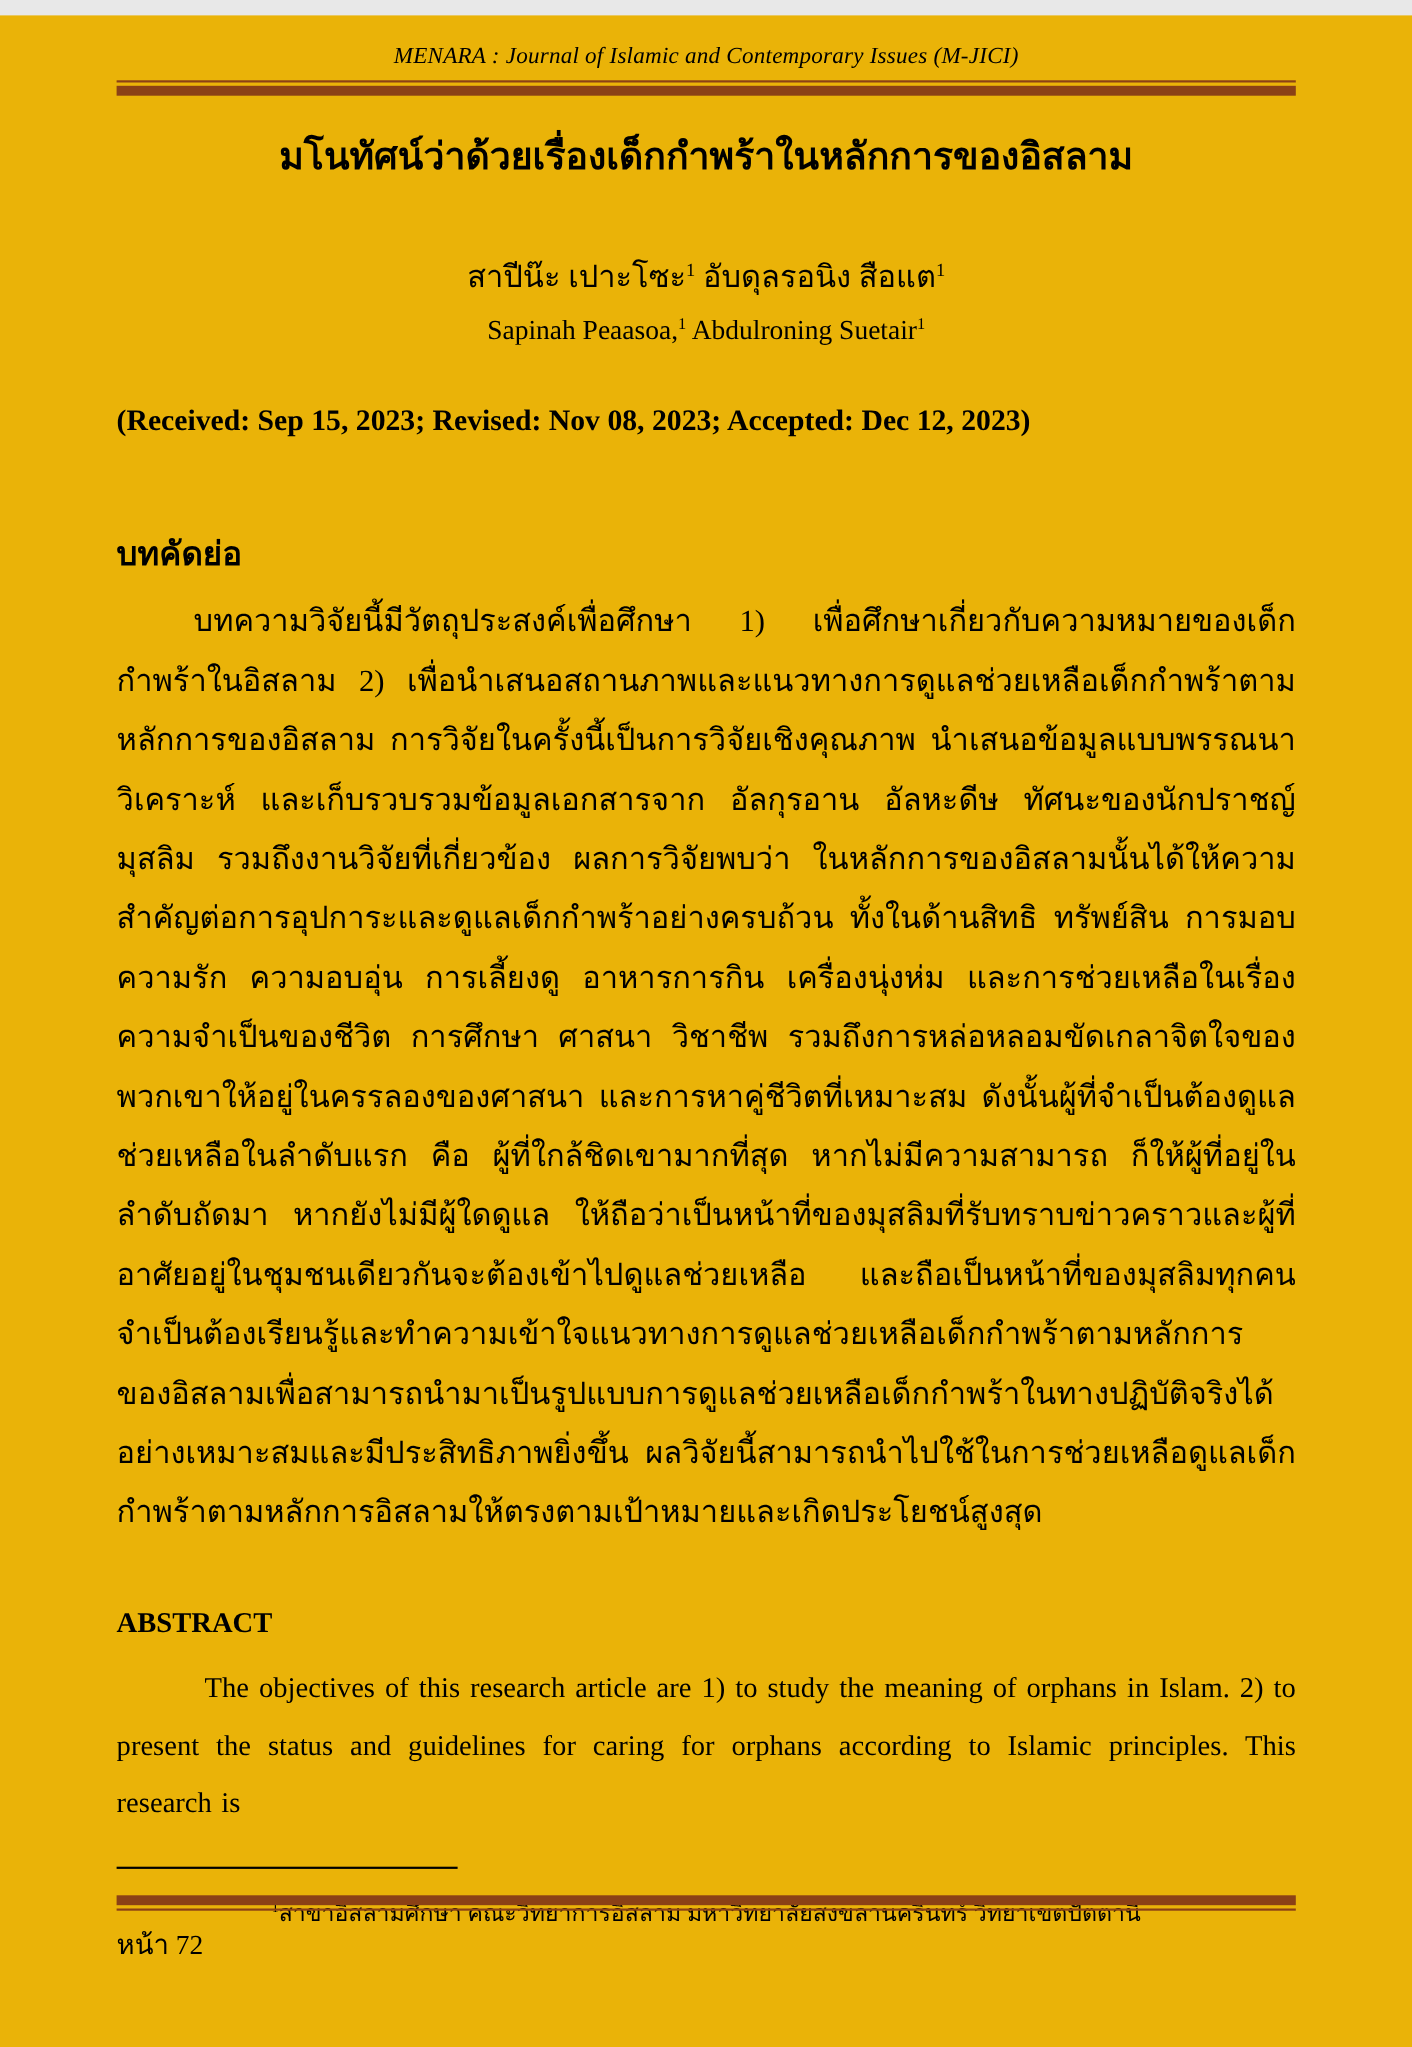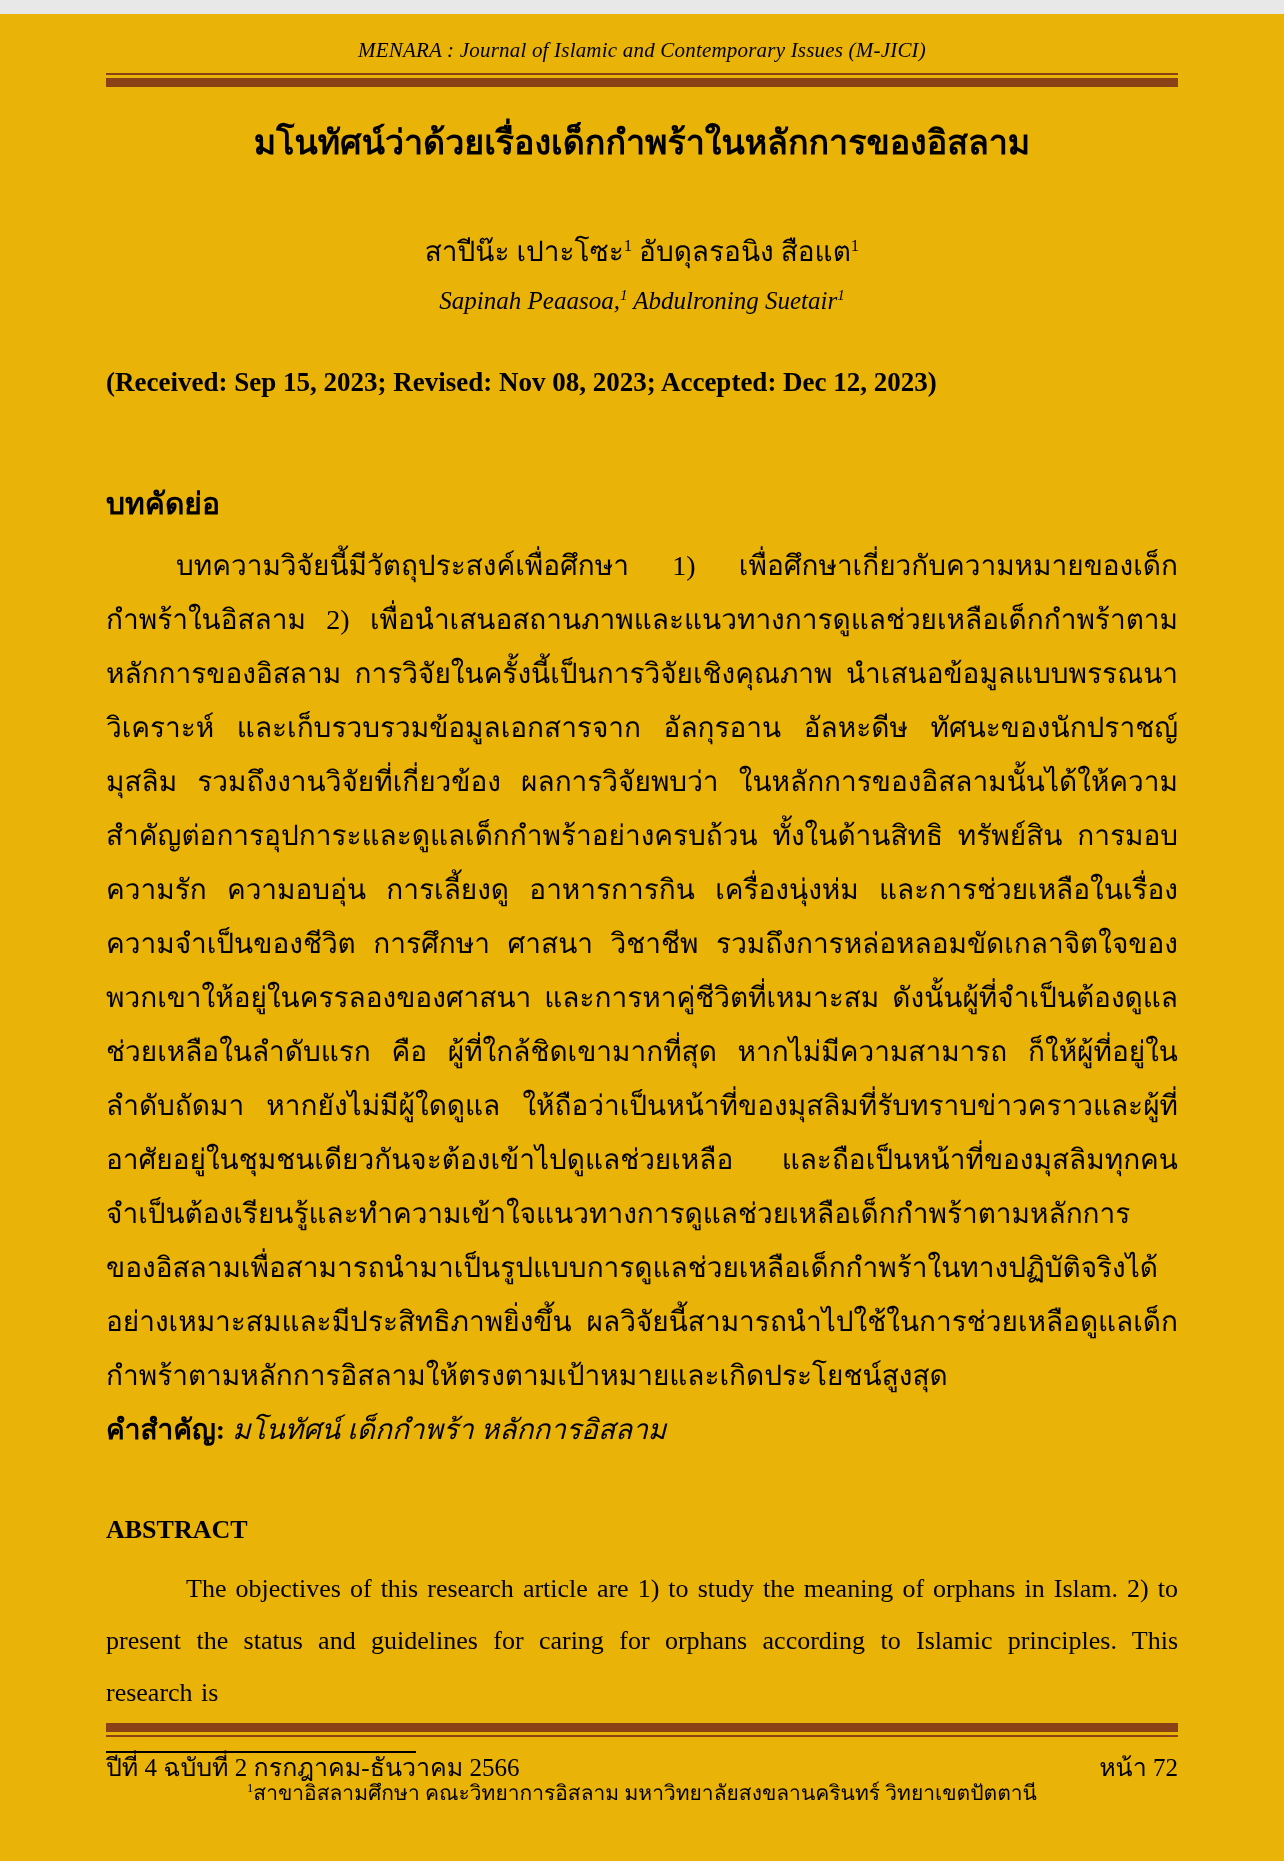--- a/index.html
+++ b/index.html
@@ -19,21 +19,21 @@
   .rule-top { margin-top: 10px; }
   .rule-top .thin  { height: 2px; background: #8B4116; margin-bottom: 3px; }
   .rule-top .thick { height: 9px; background: #8B4116; }
   .rule-bottom .thick { height: 9px; background: #8B4116; margin-bottom: 3px; }
   .rule-bottom .thin  { height: 2px; background: #8B4116; }
   
   .title-th { text-align: center; font-weight: bold; font-size: 34px; margin-top: 28px; }
   .title-en { text-align: center; font-weight: bold; font-size: 27px; margin-top: 26px; }
   
   .authors-th { text-align: center; font-size: 28px; margin-top: 60px; }
-  .authors-en { text-align: center; font-size: 25px; margin-top: 14px; font-style: italic; }
+  .authors-en { text-align: center; font-size: 25px; margin-top: 14px; }
   sup { font-size: 0.6em; line-height: 0; }
   
   .dates { text-align: left; font-weight: bold; font-size: 27px; margin-top: 52px; }
   
   .th-abs-heading { font-weight: bold; font-size: 30px; margin-top: 82px; }
   .th-abs-para {
     font-size: 28px;
     line-height: 54px;
     text-align: justify;
     text-indent: 70px;
@@ -82,37 +82,35 @@
   <div class="authors-th"><span>สาปีน๊ะ เปาะโซะ</span><sup>1</sup><span> อับดุลรอนิง สือแต</span><sup>1</sup></div>
 
   <div class="authors-en"><span>Sapinah Peaasoa,</span><sup>1</sup><span> Abdulroning Suetair</span><sup>1</sup></div>
 
   <div class="dates">(Received: Sep 15, 2023; Revised: Nov 08, 2023; Accepted: Dec 12, 2023)</div>
 
   <div class="th-abs-heading">บทคัดย่อ</div>
 
   <div class="th-abs-para">บทความวิจัยนี้มีวัตถุประสงค์เพื่อศึกษา 1) เพื่อศึกษาเกี่ยวกับความหมายของเด็กกำพร้าในอิสลาม 2) เพื่อนำเสนอสถานภาพและแนวทางการดูแลช่วยเหลือเด็กกำพร้าตามหลักการของอิสลาม การวิจัยในครั้งนี้เป็นการวิจัยเชิงคุณภาพ นำเสนอข้อมูลแบบพรรณนาวิเคราะห์ และเก็บรวบรวมข้อมูลเอกสารจาก อัลกุรอาน อัลหะดีษ ทัศนะของนักปราชญ์มุสลิม รวมถึงงานวิจัยที่เกี่ยวข้อง ผลการวิจัยพบว่า ในหลักการของอิสลามนั้นได้ให้ความสำคัญต่อการอุปการะและดูแลเด็กกำพร้าอย่างครบถ้วน ทั้งในด้านสิทธิ ทรัพย์สิน การมอบความรัก ความอบอุ่น การเลี้ยงดู อาหารการกิน เครื่องนุ่งห่ม และการช่วยเหลือในเรื่องความจำเป็นของชีวิต การศึกษา ศาสนา วิชาชีพ รวมถึงการหล่อหลอมขัดเกลาจิตใจของพวกเขาให้อยู่ในครรลองของศาสนา และการหาคู่ชีวิตที่เหมาะสม ดังนั้นผู้ที่จำเป็นต้องดูแลช่วยเหลือในลำดับแรก คือ ผู้ที่ใกล้ชิดเขามากที่สุด หากไม่มีความสามารถ ก็ให้ผู้ที่อยู่ในลำดับถัดมา หากยังไม่มีผู้ใดดูแล ให้ถือว่าเป็นหน้าที่ของมุสลิมที่รับทราบข่าวคราวและผู้ที่อาศัยอยู่ในชุมชนเดียวกันจะต้องเข้าไปดูแลช่วยเหลือ และถือเป็นหน้าที่ของมุสลิมทุกคนจำเป็นต้องเรียนรู้และทำความเข้าใจแนวทางการดูแลช่วยเหลือเด็กกำพร้าตามหลักการของอิสลามเพื่อสามารถนำมาเป็นรูปแบบการดูแลช่วยเหลือเด็กกำพร้าในทางปฏิบัติจริงได้อย่างเหมาะสมและมีประสิทธิภาพยิ่งขึ้น ผลวิจัยนี้สามารถนำไปใช้ในการช่วยเหลือดูแลเด็กกำพร้าตามหลักการอิสลามให้ตรงตามเป้าหมายและเกิดประโยชน์สูงสุด</div>
 
-  <div class="keywords-line"><span class="keywords-label">คำสำคัญ:</span><span class="keywords-value"> มโนทัศน์ เด็กกำพร้า หลักการอิสลาม</span></div>
 
   <div class="en-abs-heading">ABSTRACT</div>
 
   <div class="en-abs-para">The objectives of this research article are 1) to study the meaning of orphans in Islam. 2) to present the status and guidelines for caring for orphans according to Islamic principles. This research is</div>
 
   <div class="footnote-rule"></div>
 
   <div class="footnotes">
     <div class="footnote thai"><sup>1</sup><span>สาขาอิสลามศึกษา คณะวิทยาการอิสลาม มหาวิทยาลัยสงขลานครินทร์ วิทยาเขตปัตตานี</span></div>
     <div class="footnote"></div>
 
   </div>
 
   <div class="footer-rules rule-bottom">
     <div class="thick"></div>
     <div class="thin"></div>
   </div>
 
   <div class="footer-row">
-    <span>ปีที่ 4 ฉบับที่ 2 กรกฎาคม-ธันวาคม 2566</span>
     <span>หน้า 72</span>
   </div>
 
 </div>
 
 </body></html>

